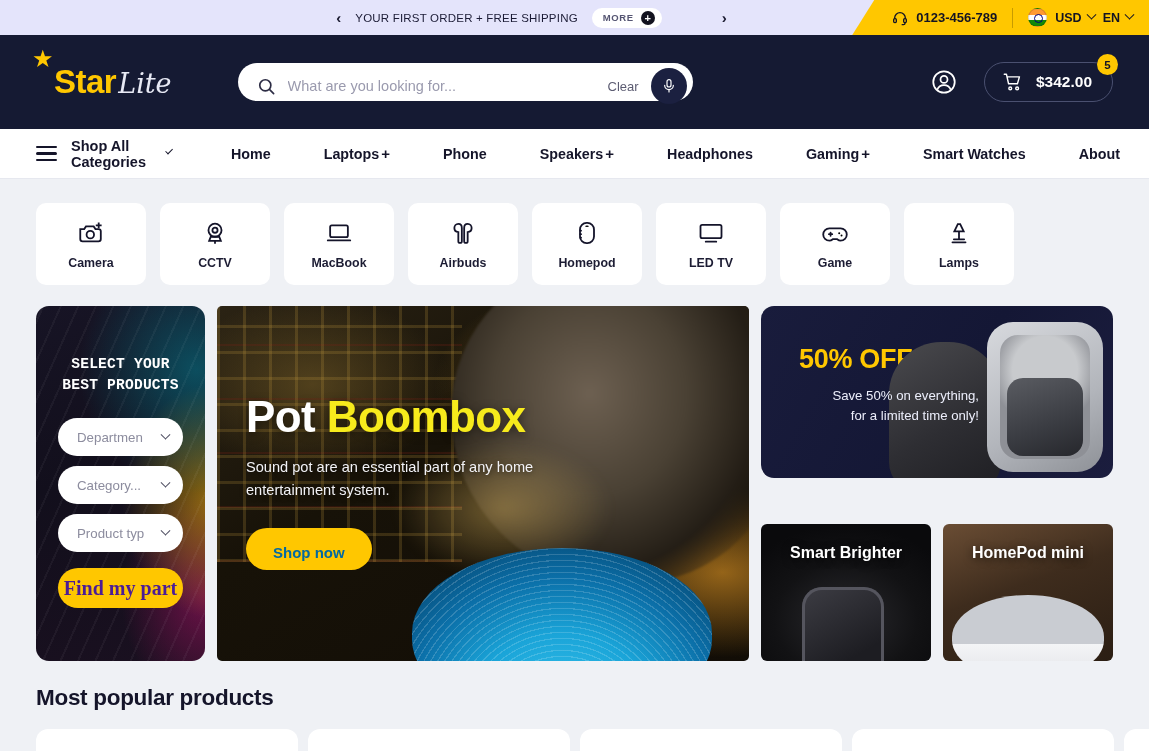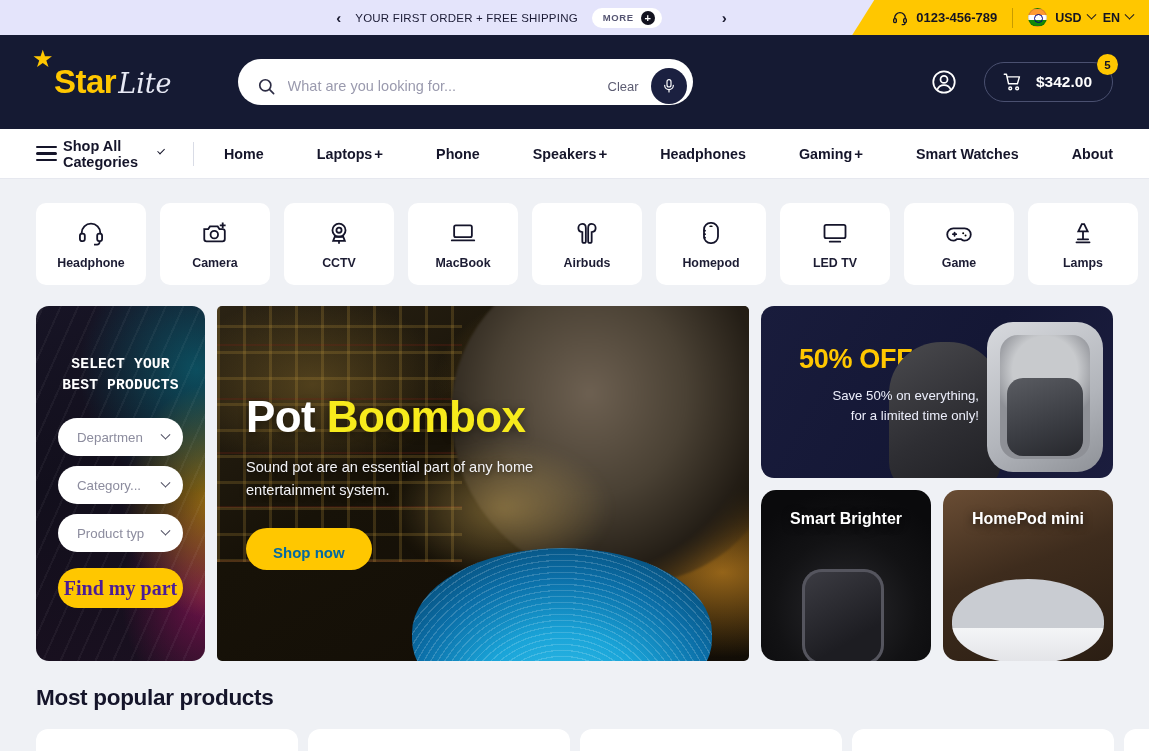--- a/index.html
+++ b/index.html
@@ -133,21 +133,21 @@
   .logo-sub {
     font-family: "DejaVu Serif", serif;
     font-style: italic;
     font-size: 27px;
     color: #e8eaf5;
     margin-left: 2px;
   }
 
   .searchbar {
     margin-left: 66px;
-    width: 455px; height: 46px;
+    width: 455px; height: 38px;
     background: #fff;
     border-radius: 23px;
     display: flex; align-items: center;
     padding: 8px 6px 0 19px;
   }
   .search-input {
     flex: 1;
     border: none; outline: none;
     font-size: 14.5px;
     font-family: "Liberation Sans", sans-serif;
@@ -191,21 +191,21 @@
   .nav {
     height: 50px; background: #fff;
     display: flex; align-items: center;
     padding: 0 36px;
     border-bottom: 1px solid #e6e8ef;
   }
   .burger { display: flex; flex-direction: column; gap: 4px; cursor: pointer; }
   .burger span { width: 21px; height: 2.4px; background: #15152a; border-radius: 2px; }
   .shop-all {
     display: flex; align-items: center; gap: 18px;
-    margin-left: 6px; cursor: pointer;
+    margin-left: 14px; cursor: pointer;
   }
   .shop-all-label { font-size: 14.5px; font-weight: 700; color: #15152a; }
   .nav-divider { width: 1px; height: 24px; background: #d9dce6; margin: 0 30px; }
   .nav-links { display: flex; align-items: center; gap: 53px; }
   .nav-link {
     font-size: 14.3px; font-weight: 700; color: #15152a;
     cursor: pointer; display: flex; align-items: center; gap: 2px;
     white-space: nowrap;
   }
   .nav-plus { font-size: 15px; font-weight: 700; }
@@ -363,22 +363,23 @@
     background: radial-gradient(60% 45% at 50% 28%, #c8cacd 0 60%, #8e9096 100%);
   }
   .promo-case::after {
     content: ""; position: absolute; left: 20px; right: 20px; bottom: 16px;
     height: 78px; border-radius: 16px;
     background: linear-gradient(160deg, #5a5c62 0%, #3a3c42 60%, #26272c 100%);
   }
 
   .promo-bottom { display: flex; gap: 12px; height: 171px; }
   .mini-card {
-    flex: 1; border-radius: 15px; position: relative; overflow: hidden;
+    flex: 1; border-radius: 6px; position: relative; overflow: hidden;
     cursor: pointer;
+    margin-top: 34px;
   }
   .mini-watch {
     background: radial-gradient(70% 70% at 50% 70%, #2a2a2e 0%, #121214 60%, #0a0a0c 100%);
   }
   .mini-watch::after {
     content: ""; position: absolute; left: 24%; top: 46%;
     width: 82px; height: 96px; border-radius: 20px;
     background: linear-gradient(150deg, #3d3d44 0%, #1d1d22 70%);
     box-shadow: inset 0 0 0 3px #55555e;
   }
@@ -531,29 +532,20 @@
       </div>
       <div class="nav-link">
         <span>About</span>
       </div>
     </div>
 </div>
 
 <div class="catstrip" id="catstrip">
     <div class="cat-tile">
       <svg width="28" height="28" viewBox="0 0 24 24" fill="none" stroke="#14142a" stroke-width="1.55">
-        <path d="M4 13v-1a8 8 0 0 1 16 0v1"></path>
-        <rect x="2.5" y="12.6" width="4.2" height="6.4" rx="1.8"></rect>
-        <rect x="17.3" y="12.6" width="4.2" height="6.4" rx="1.8"></rect>
-        <path d="M19.4 19v.7a2.2 2.2 0 0 1-2.2 2.2h-2.6"></path>
-      </svg>
-      <div class="cat-label">Headphone</div>
-    </div>
-    <div class="cat-tile">
-      <svg width="28" height="28" viewBox="0 0 24 24" fill="none" stroke="#14142a" stroke-width="1.55">
         <path d="M2.8 8.6h3.4l1.5-2.2h6.6l1.5 2.2h2.6a2 2 0 0 1 2 2v6.6a2 2 0 0 1-2 2H4.8a2 2 0 0 1-2-2V8.6z"></path>
         <circle cx="11.4" cy="13.4" r="3.2"></circle>
         <path d="M18.6 3v5M16.1 5.5h5"></path>
       </svg>
       <div class="cat-label">Camera</div>
     </div>
     <div class="cat-tile">
       <svg width="28" height="28" viewBox="0 0 24 24" fill="none" stroke="#14142a" stroke-width="1.55">
         <circle cx="12" cy="9.6" r="5.6"></circle>
         <circle cx="12" cy="9.6" r="2.2"></circle>

